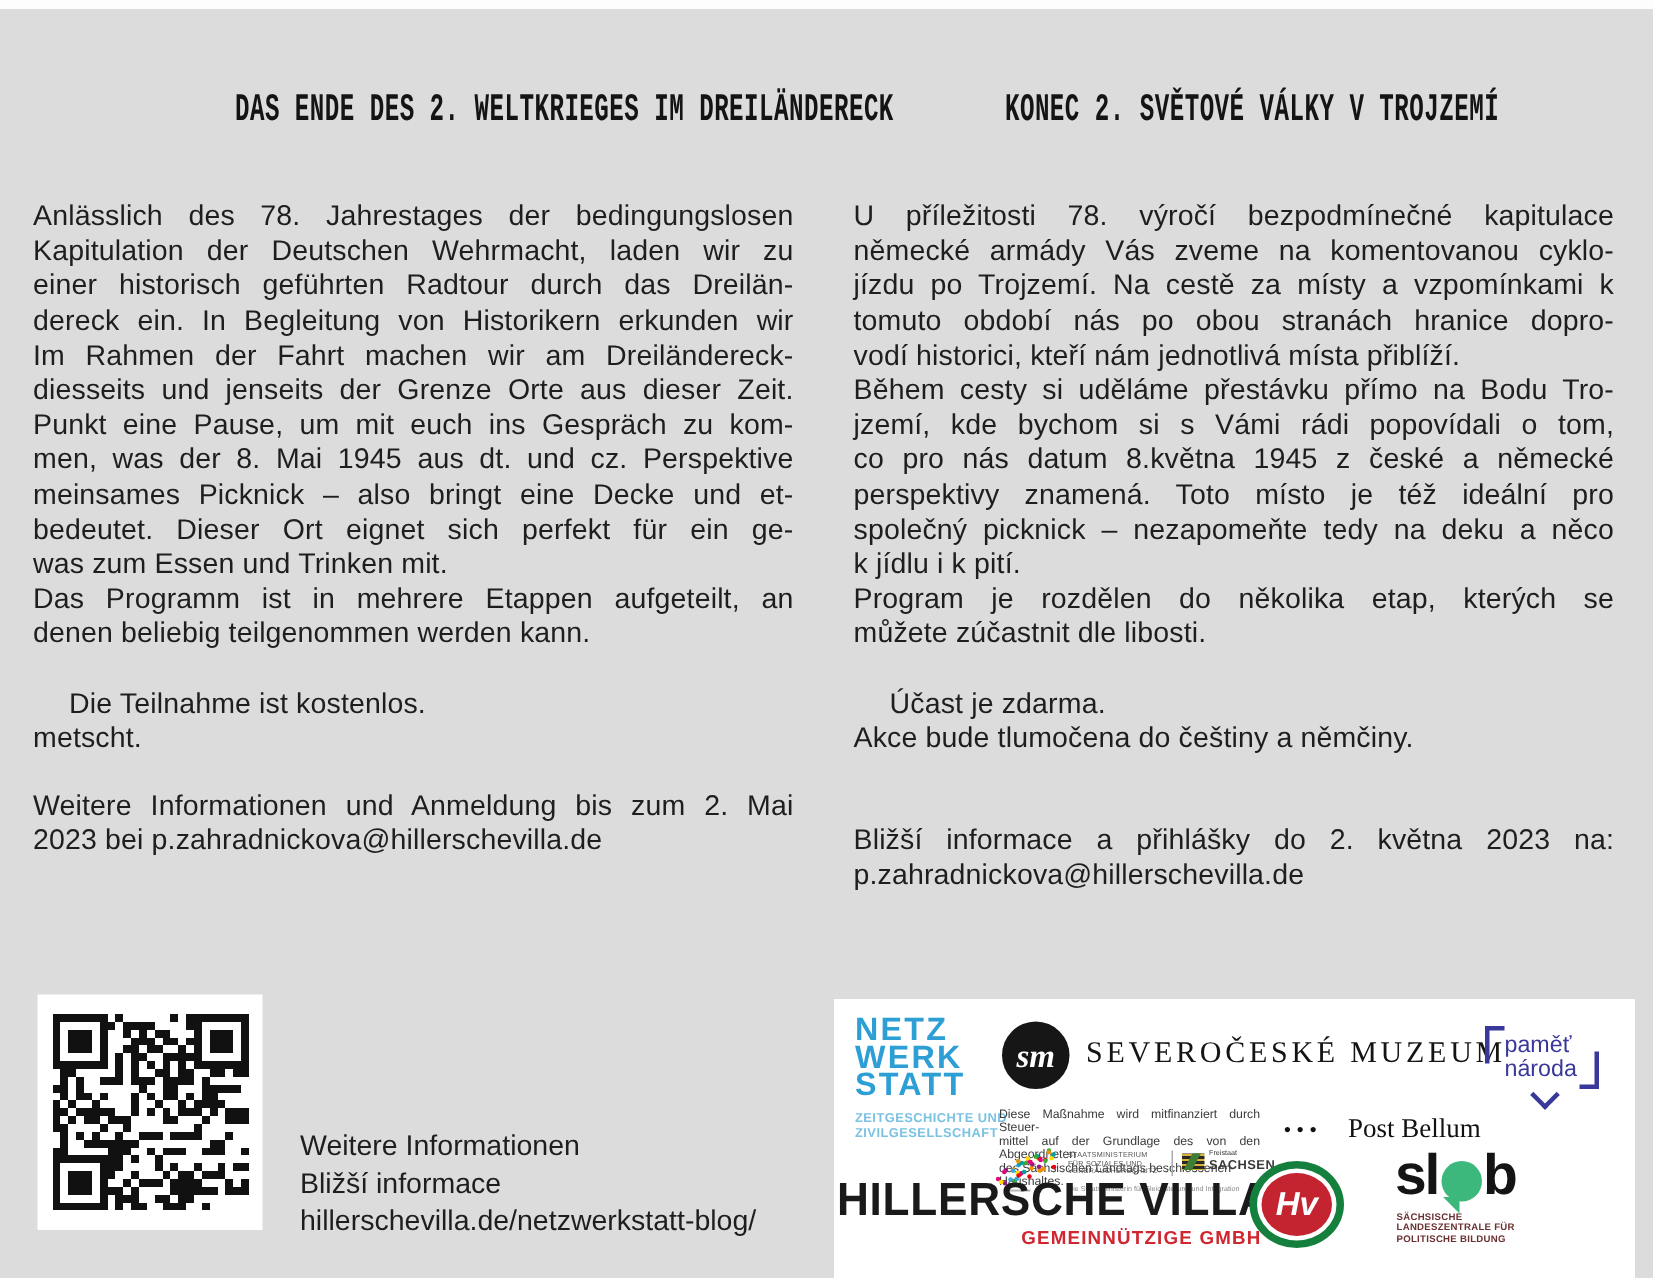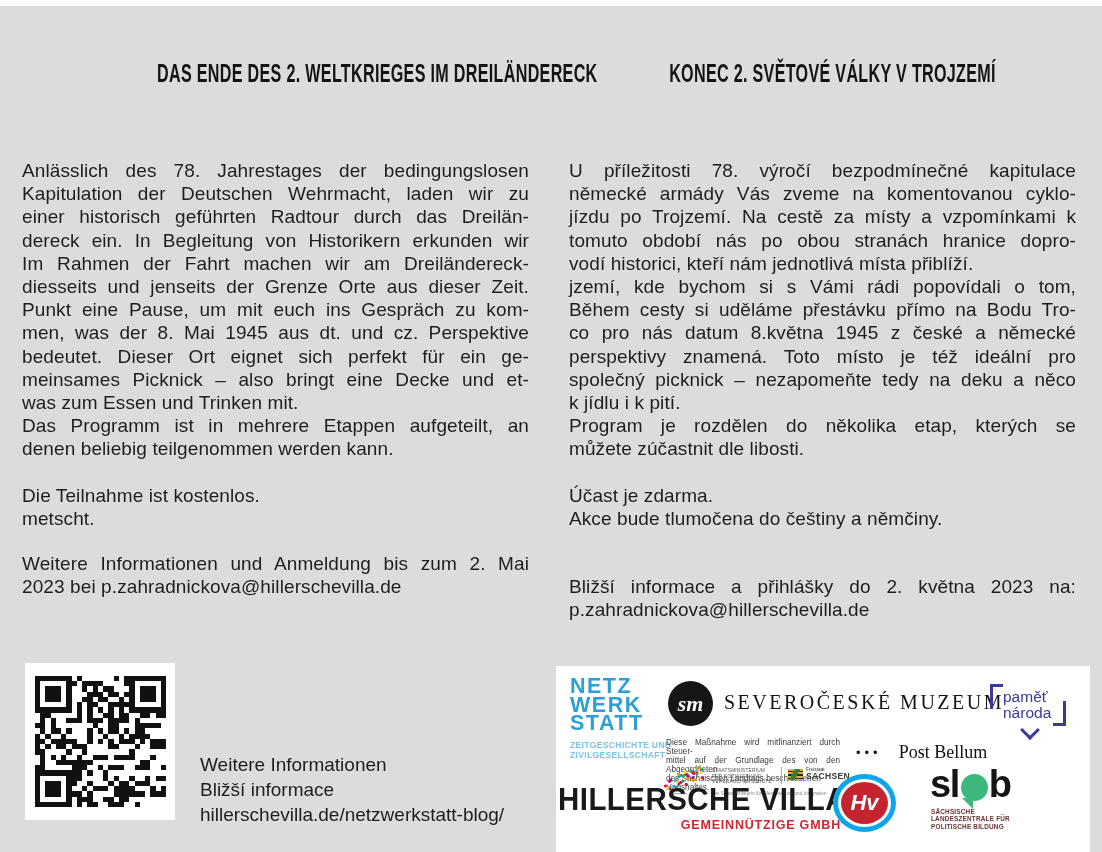--- a/index.html
+++ b/index.html
@@ -4,26 +4,26 @@
 <style>
   html,body { margin:0; padding:0; background:#b9b9bb; }
   .page { position:relative; width:1102px; height:852px; background:#dcdcdd;
           font-family:"Liberation Sans",sans-serif; overflow:hidden; }
   .topstrip { position:absolute; top:0; left:0; width:100%; height:6px; background:#fdfdfd; }
 
   
   .col { position:absolute; top:58px; width:507px; color:#1e1e1e; }
   .col-left  { left:22px; }
   .col-right { left:569px; }
-  .col-title { text-align:left; height:27px; margin-bottom:74px; white-space:nowrap; }
+  .col-title { text-align:left; height:27px; margin-bottom:48px; white-space:nowrap;font-family:Liberation Mono, monospace; }
   .col-title span { display:inline-block; transform:scaleX(0.62); transform-origin:center;
                     font-weight:bold; font-size:26px; color:#141414; letter-spacing:0.5px; }
   .body-text { font-size:19px; line-height:23.2px; letter-spacing:0.1px; }
   .jline { text-align:justify; text-align-last:justify; }
-  .mt-line { margin-top:23px; }
+  .mt-line { margin-top:23px;margin-left:24px; }
   .mt-de   { margin-top:22px; }
   .mt-cz   { margin-top:45px; }
 
   
   .qr-panel { position:absolute; left:25px; top:663px; width:150px; height:157px; background:#fff; }
   .qr-panel svg { position:absolute; left:10px; top:13px; fill:#111; }
   .qr-caption { position:absolute; left:200px; top:752px; font-size:19px; line-height:25px; color:#1e1e1e; }
 
   
   .logo-panel { position:absolute; left:556px; top:666px; width:534px; height:190px; background:#fff; }
@@ -68,21 +68,21 @@
   .postbellum { position:absolute; left:300px; top:76px; display:flex; align-items:center; gap:17px; }
   .pb-dots { font-size:13px; letter-spacing:4px; color:#111; }
   .pb-text { font-family:"Liberation Serif",serif; font-size:18px; color:#111; }
 
   .hv-title { position:absolute; left:2px; top:116px; font-size:31px; font-weight:bold; color:#1a1a1a;
               letter-spacing:0.5px; transform:scaleX(0.95); transform-origin:left; white-space:nowrap; }
   .hv-sub { position:absolute; left:0; top:152px; width:285px; text-align:right; font-size:12.5px;
             font-weight:bold; color:#cf2630; letter-spacing:0.8px; }
 
   .hv-logo { position:absolute; left:277px; top:108px; width:63px; height:58px; box-sizing:border-box;
-             border:5px solid #0ea5e9; border-radius:50%; background:#fff;
+             border:5px solid #15803d; border-radius:50%; background:#fff;
              display:flex; align-items:center; justify-content:center; }
   .hv-inner { width:47px; height:42px; border-radius:50%; background:#c32430; color:#fff;
               display:flex; align-items:center; justify-content:center;
               font-weight:bold; font-style:italic; font-size:22px; }
 
   .slpb { position:absolute; left:374px; top:101px; display:flex; align-items:flex-start; }
   .slpb-txt { font-size:38px; font-weight:bold; color:#141414; letter-spacing:-1.5px; line-height:34px; }
   .slpb-bubble { width:27px; height:27px; background:#3cb87c; border-radius:50%;
                  margin:7px 1px 0 2px; position:relative; }
   .slpb-bubble:after { content:""; position:absolute; left:1px; bottom:-8px; width:0; height:0;
@@ -103,22 +103,22 @@
     <div class="body-text">
       <div>
           <div class="jline">Anlässlich des 78. Jahrestages der bedingungslosen</div>
           <div class="jline">Kapitulation der Deutschen Wehrmacht, laden wir zu</div>
           <div class="jline">einer historisch geführten Radtour durch das Dreilän-</div>
           <div class="jline">dereck ein. In Begleitung von Historikern erkunden wir</div>
           <div class="jline">Im Rahmen der Fahrt machen wir am Dreiländereck-</div>
           <div class="jline">diesseits und jenseits der Grenze Orte aus dieser Zeit.</div>
           <div class="jline">Punkt eine Pause, um mit euch ins Gespräch zu kom-</div>
           <div class="jline">men, was der 8. Mai 1945 aus dt. und cz. Perspektive</div>
+          <div class="jline">meinsames Picknick – also bringt eine Decke und et-</div>
           <div class="jline">bedeutet. Dieser Ort eignet sich perfekt für ein ge-</div>
-          <div class="jline">meinsames Picknick – also bringt eine Decke und et-</div>
           <div>was zum Essen und Trinken mit.</div>
         </div>
       <div>
           <div class="jline">Das Programm ist in mehrere Etappen aufgeteilt, an</div>
           <div>denen beliebig teilgenommen werden kann.</div>
         </div>
       <div class="mt-line">
           <div>Die Teilnahme ist kostenlos.</div>
         </div>
       <div>
@@ -137,22 +137,22 @@
     </div>
     <div class="body-text">
       <div>
           <div class="jline">U příležitosti 78. výročí bezpodmínečné kapitulace</div>
           <div class="jline">německé armády Vás zveme na komentovanou cyklo-</div>
           <div class="jline">jízdu po Trojzemí. Na cestě za místy a vzpomínkami k</div>
           <div class="jline">tomuto období nás po obou stranách hranice dopro-</div>
           <div>vodí historici, kteří nám jednotlivá místa přiblíží.</div>
         </div>
       <div>
+          <div class="jline">Během cesty si uděláme přestávku přímo na Bodu Tro-</div>
           <div class="jline">jzemí, kde bychom si s Vámi rádi popovídali o tom,</div>
-          <div class="jline">Během cesty si uděláme přestávku přímo na Bodu Tro-</div>
           <div class="jline">co pro nás datum 8.května 1945 z české a německé</div>
           <div class="jline">perspektivy znamená. Toto místo je též ideální pro</div>
           <div class="jline">společný picknick – nezapomeňte tedy na deku a něco</div>
           <div>k jídlu i k pití.</div>
         </div>
       <div>
           <div class="jline">Program je rozdělen do několika etap, kterých se</div>
           <div>můžete zúčastnit dle libosti.</div>
         </div>
       <div class="mt-line">

